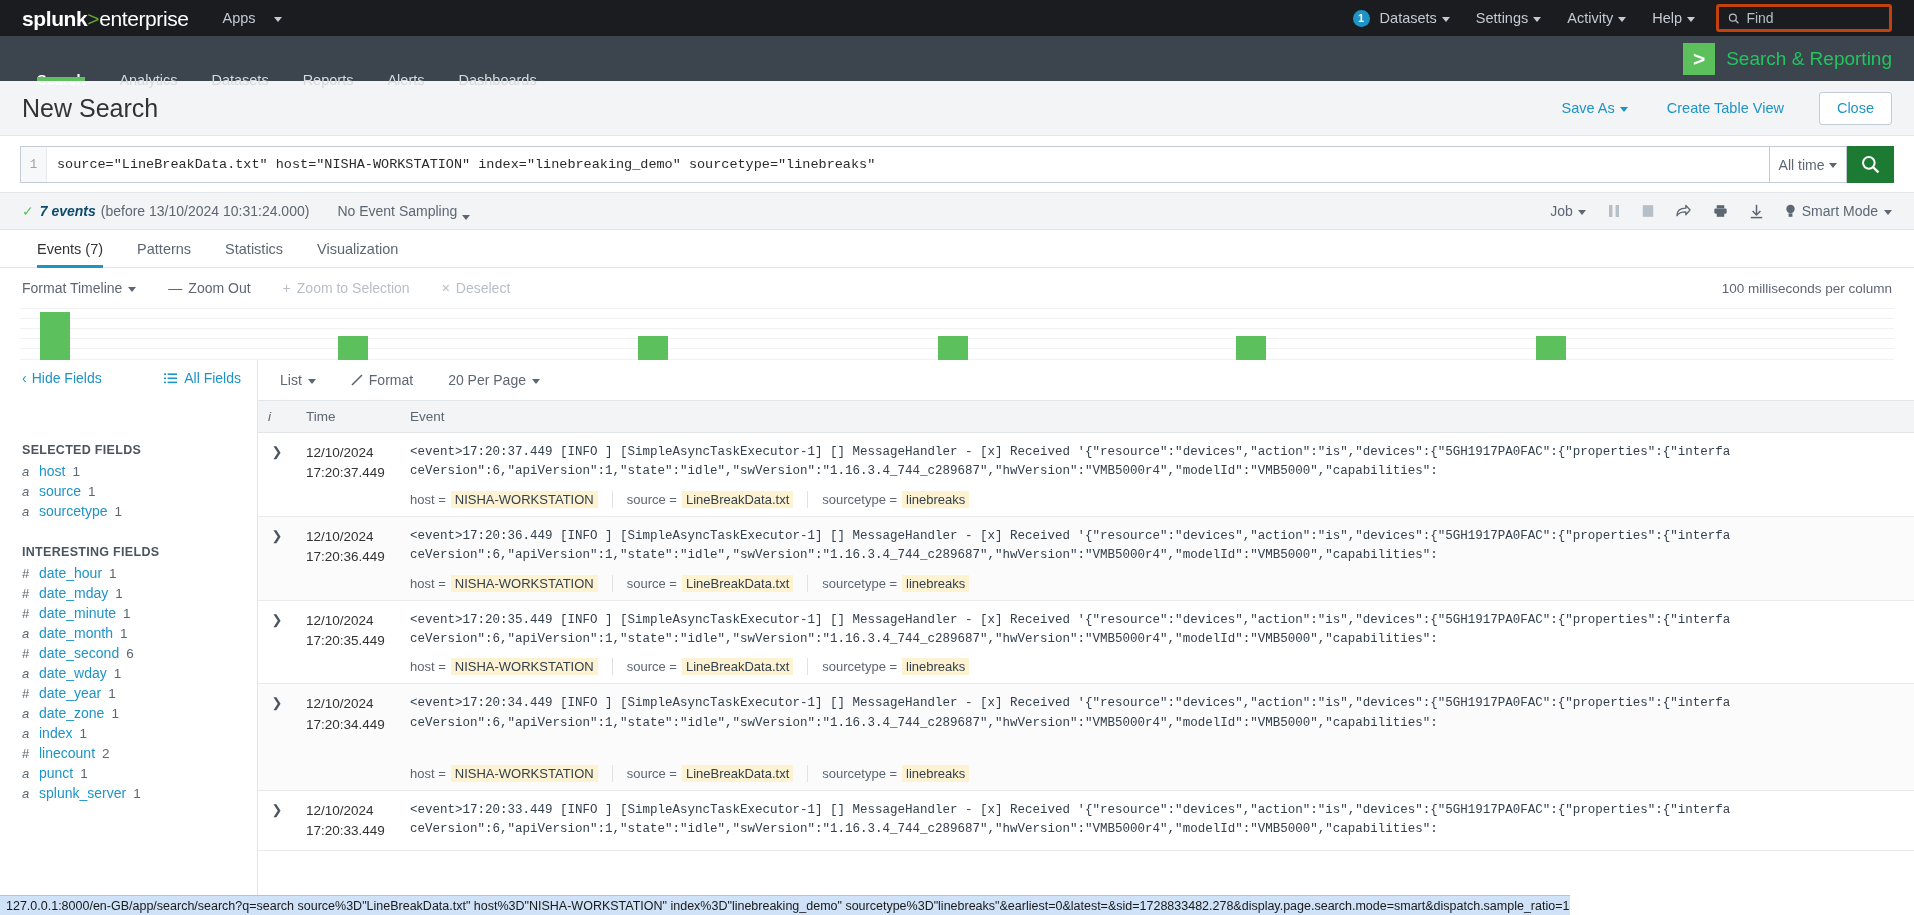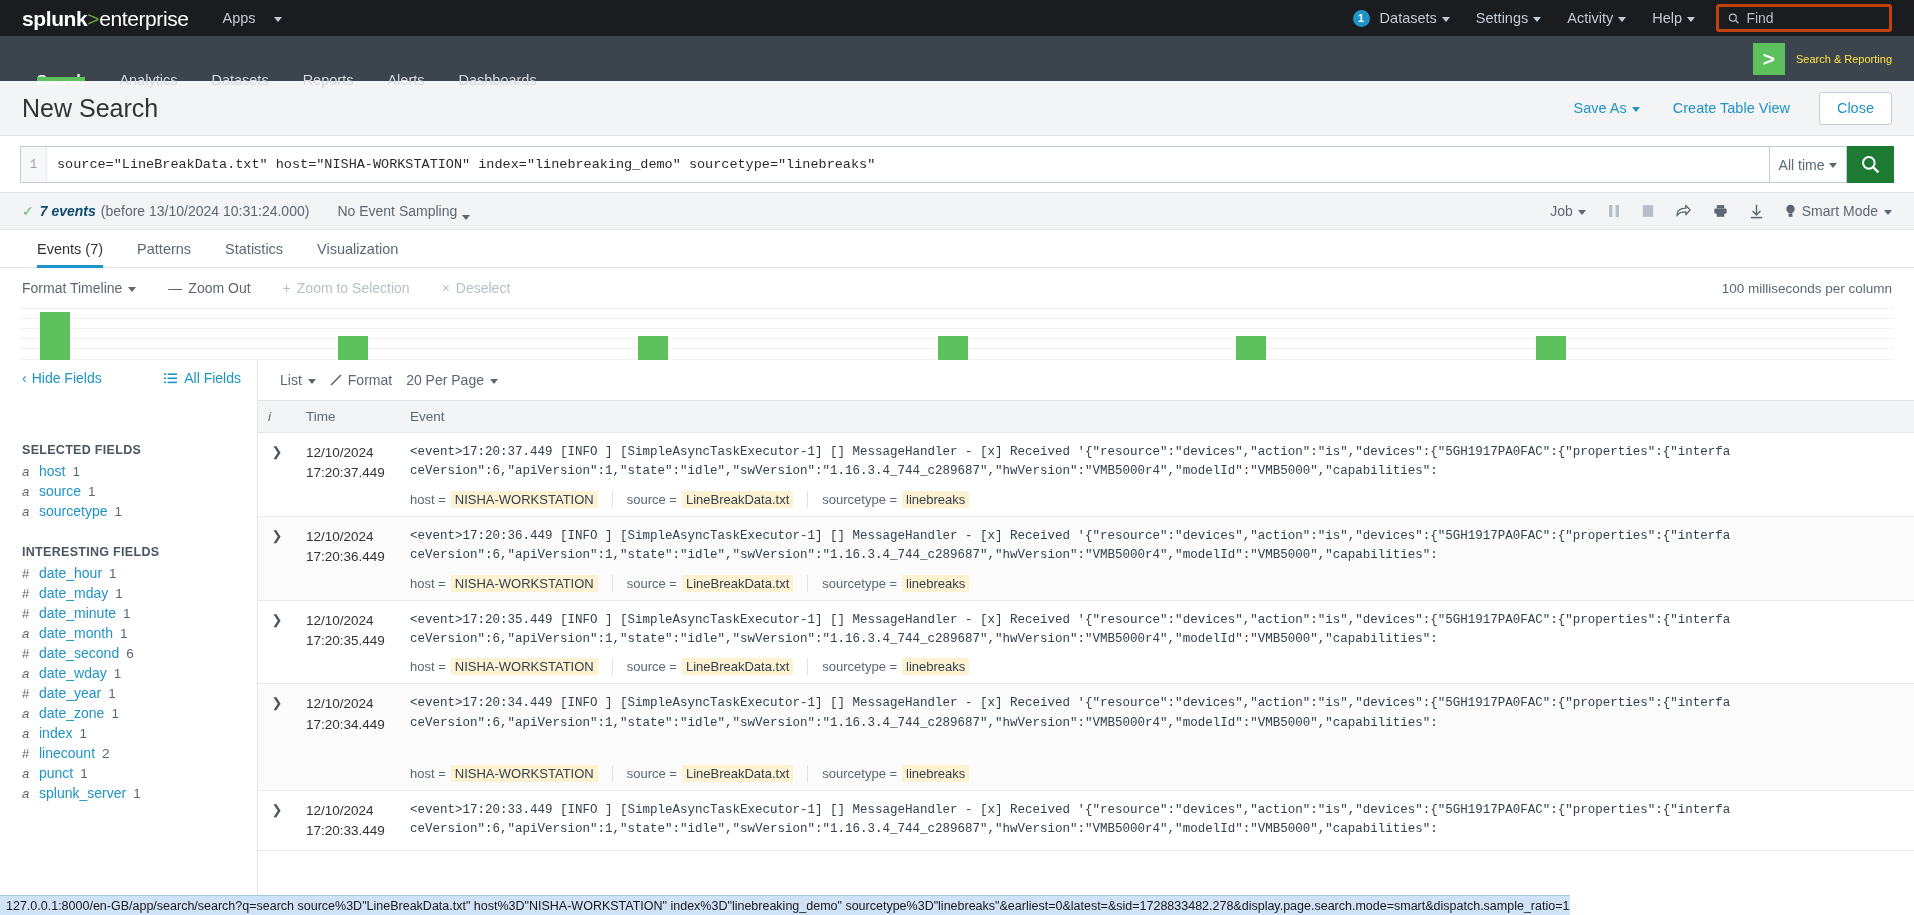--- a/index.html
+++ b/index.html
@@ -75,30 +75,30 @@
   }
   .app-brand {
     margin-left: auto; display: flex; align-items: center;
     gap: 11px; padding-right: 22px;
   }
   .app-brand-icon {
     width: 32px; height: 32px; background: #5cc05c;
     display: flex; align-items: center; justify-content: center;
     color: #fff; font-size: 21px; font-weight: bold;
   }
-  .app-brand-label { color: #fde047; font-size: 11px; }
+  .app-brand-label { color: #22c55e; font-size: 19px; }
 
   
   .page-head {
     height: 55px; background: #f2f4f5;
     border-bottom: 1px solid #e3e6e8;
     display: flex; align-items: center; padding: 0 22px;
   }
   .page-title { font-size: 25px; color: #333; font-weight: normal; }
-  .page-head-right { margin-left: auto; display: flex; align-items: center; gap: 5px; }
+  .page-head-right { margin-left: auto; display: flex; align-items: center; gap: 11px; }
   .head-link {
     color: #1e93c6; font-size: 14.5px; cursor: pointer; padding: 0 14px;
     display: flex; align-items: center; gap: 5px;
   }
   .btn-close {
     border: 1px solid #c3cbd4; border-radius: 3px; background: #fff;
     color: #1e93c6; font-size: 14.5px; height: 33px; padding: 0 17px;
     display: flex; align-items: center; cursor: pointer; margin-left: 10px;
   }
 
@@ -217,21 +217,21 @@
   }
   .field-type { font-style: italic; color: #5c6773; font-size: 13px;
     width: 10px; display:inline-block; }
   .field-type.num { font-style: normal; }
   .field-count { color: #5c6773; font-size: 13.5px; }
 
   
   .events-area { flex: 1; min-width: 0; background: #fff; position: relative; }
   .events-toolbar {
     display: flex; align-items: center; height: 40px;
-    padding: 0 22px; font-size: 14px; gap: 14px;
+    padding: 0 22px; font-size: 14px; gap: 35px;
   }
   .ev-ctrl { color: #5c6773; cursor: pointer; display:flex;
     align-items:center; gap:6px; }
 
   .events-table { width: 100%; border-collapse: collapse; table-layout: fixed; }
   .events-table thead th {
     background: #f2f4f5; border-top: 1px solid #e3e6e8;
     border-bottom: 1px solid #e3e6e8;
     font-size: 13.5px; color: #5c6773; font-weight: normal;
     text-align: left; height: 32px; padding: 0 10px;

